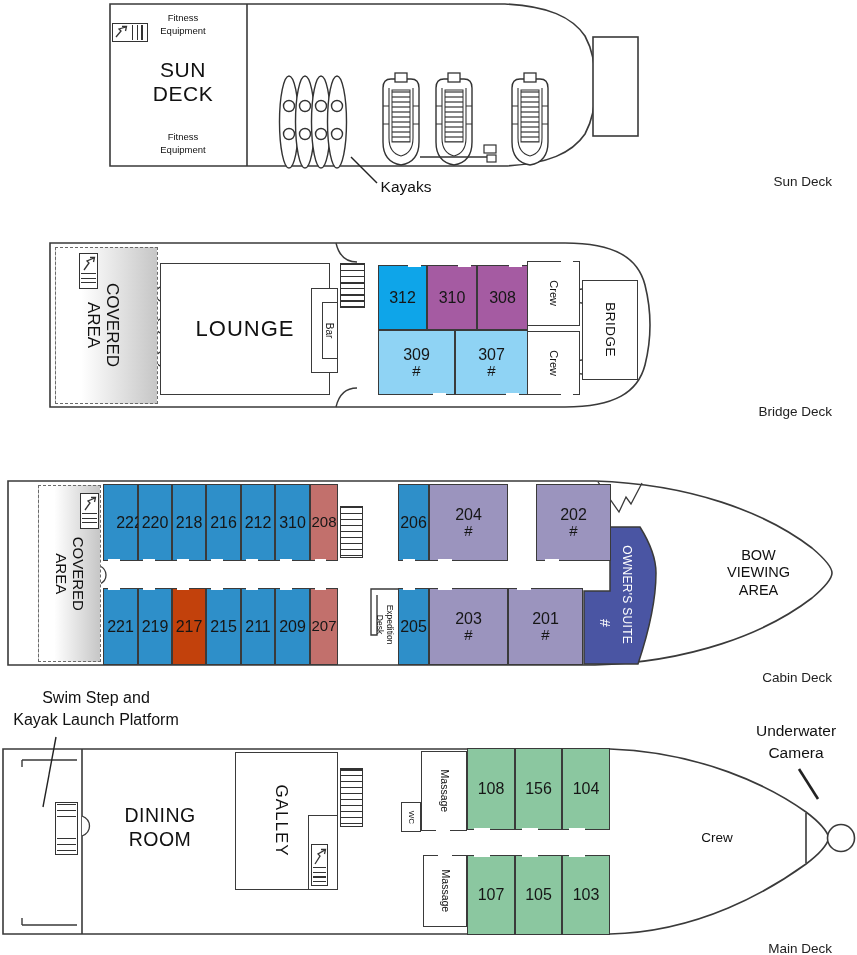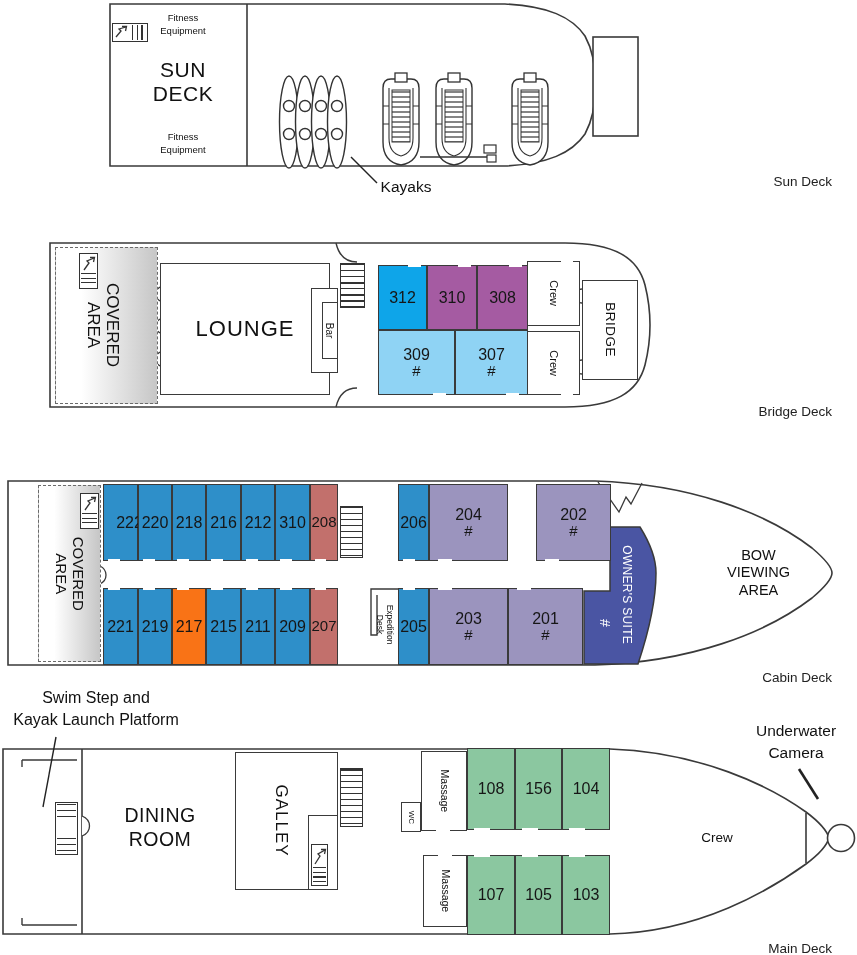--- a/index.html
+++ b/index.html
@@ -259,21 +259,21 @@
     </div>
 
     <div class="cabin z1" style="left: 103px; top: 588px; width: 35px; height: 77px; background-color: rgb(46, 143, 201);">
       <span>221</span>
       <span class="door" style="top:-2px;left:4px;width:12px;height:3px;"></span>
     </div>
     <div class="cabin z1" style="left: 138px; top: 588px; width: 34px; height: 77px; background-color: rgb(46, 143, 201);">
       <span>219</span>
       <span class="door" style="top:-2px;left:4px;width:12px;height:3px;"></span>
     </div>
-    <div class="cabin z1" style="left: 172px; top: 588px; width: 34px; height: 77px; background-color: #f97316; text-align: center;">
+    <div class="cabin z1" style="left: 172px; top: 588px; width: 34px; height: 77px; background-color: #c2410c; text-align: center;">
       <span>217</span>
       <span class="door" style="top:-2px;left:4px;width:12px;height:3px;"></span>
     </div>
     <div class="cabin z1" style="left: 206px; top: 588px; width: 35px; height: 77px; background-color: rgb(46, 143, 201);">
       <span>215</span>
       <span class="door" style="top:-2px;left:4px;width:12px;height:3px;"></span>
     </div>
     <div class="cabin z1" style="left: 241px; top: 588px; width: 34px; height: 77px; background-color: rgb(46, 143, 201);">
       <span>211</span>
       <span class="door" style="top:-2px;left:4px;width:12px;height:3px;"></span>

